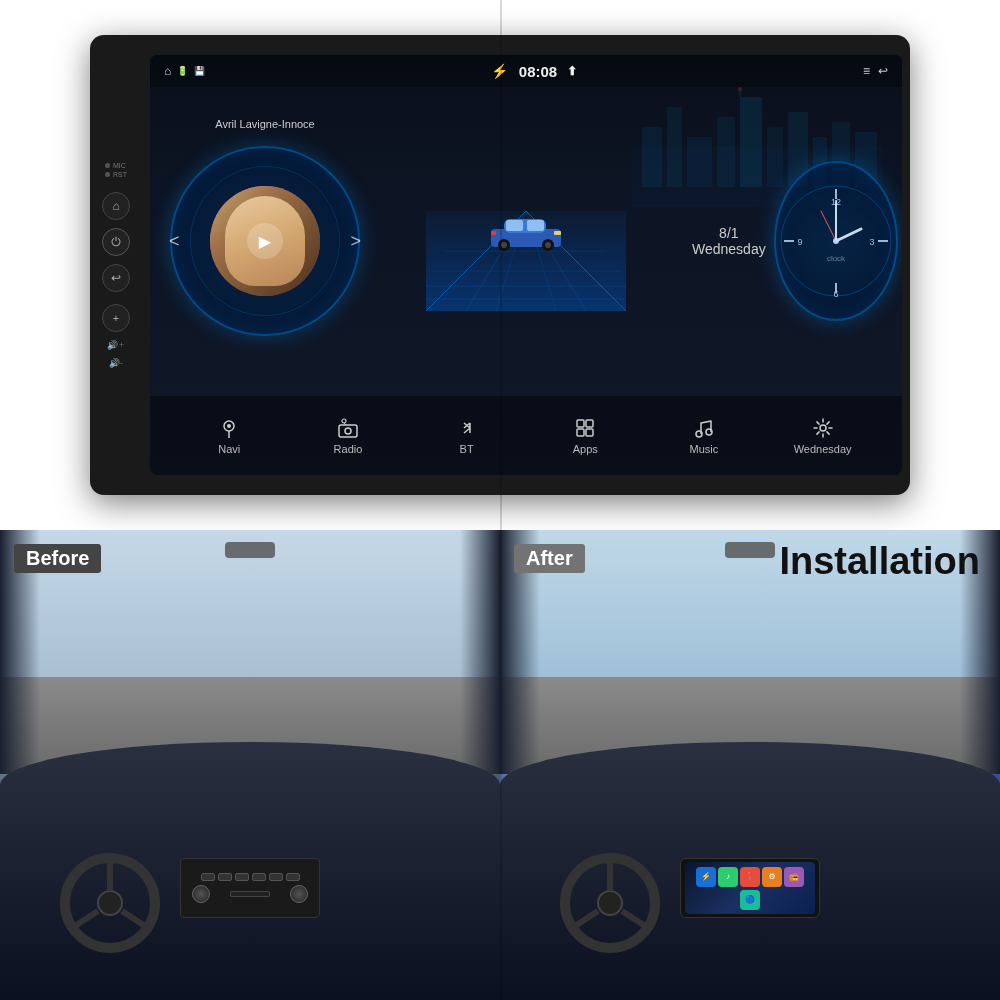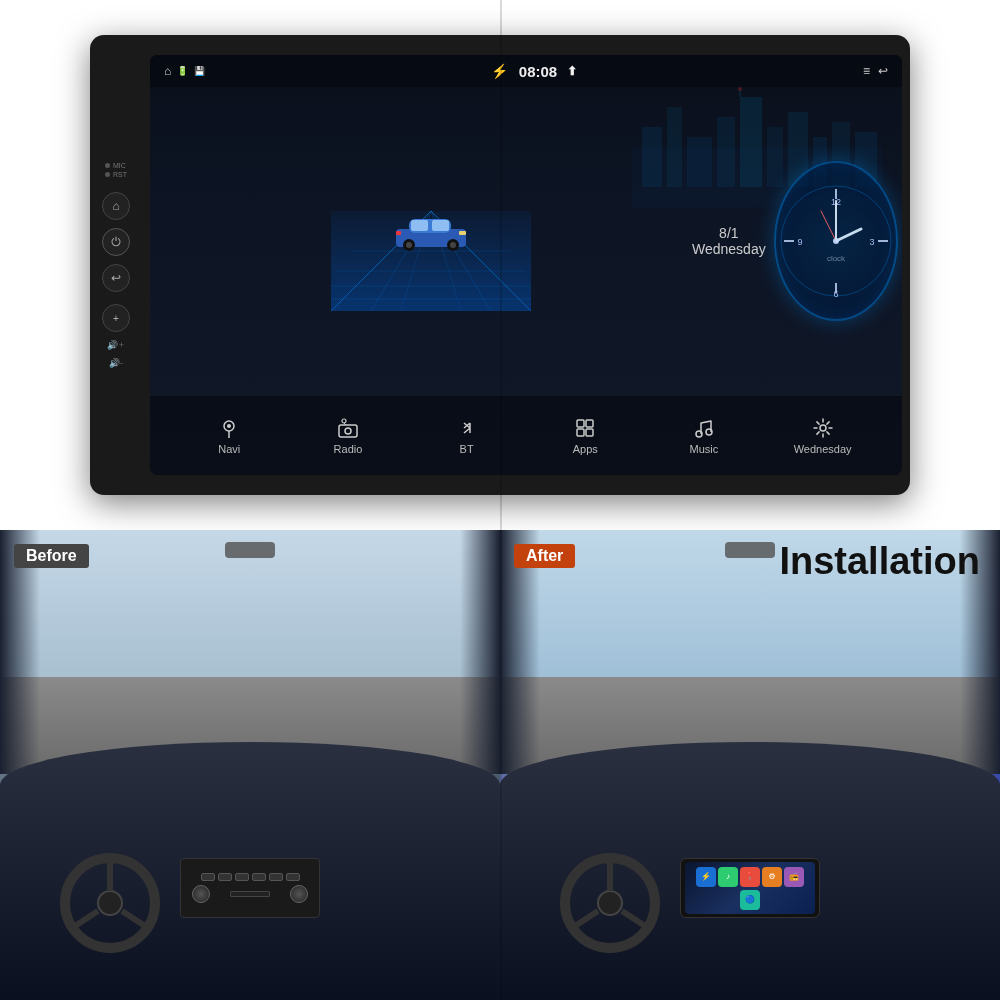--- a/index.html
+++ b/index.html
@@ -388,32 +388,32 @@
       position: relative;
       overflow: hidden;
     }
 
     .panel-label {
       position: absolute;
       top: 14px;
       left: 14px;
       padding: 3px 12px;
       border-radius: 3px;
-      font-size: 16px;
+      font-size: 20px;
       font-weight: bold;
       color: white;
       z-index: 10;
     }
 
     .label-before {
       background: #444;
     }
 
     .label-after {
-      background: #c2410c;
+      background: #737373;
     }
 
     .installation-title {
       position: absolute;
       top: 10px;
       right: 20px;
       font-size: 38px;
       font-weight: 900;
       color: #111;
       z-index: 10;
@@ -693,20 +693,35 @@
             <rect x="108" y="10" width="22" height="90" fill="rgba(0,160,230,0.4)"></rect>
             <rect x="135" y="40" width="16" height="60" fill="rgba(0,120,200,0.3)"></rect>
             <rect x="156" y="25" width="20" height="75" fill="rgba(0,140,210,0.35)"></rect>
             <rect x="181" y="50" width="14" height="50" fill="rgba(0,110,190,0.4)"></rect>
             <rect x="200" y="35" width="18" height="65" fill="rgba(0,130,200,0.3)"></rect>
             <rect x="223" y="45" width="22" height="55" fill="rgba(0,120,200,0.35)"></rect>
             <line x1="108" y1="10" x2="108" y2="0" stroke="rgba(0,200,255,0.6)" stroke-width="1"></line>
             <circle cx="108" cy="2" r="2" fill="rgba(255,50,50,0.8)"></circle>
           </svg>
 
+          <div class="music-circle-container">
+            <div class="song-title">Avril Lavigne-Innoce</div>
+            <div class="music-ring">
+              <div class="music-inner-ring">
+                <div class="prev-btn">&lt;</div>
+                <div class="album-art">
+                  <div class="album-art-img">
+                    <div class="album-art-face"></div>
+                  </div>
+                  <div class="play-overlay">▶</div>
+                </div>
+                <div class="next-btn">&gt;</div>
+              </div>
+            </div>
+          </div>
 
           <div class="center-visual">
             <div class="road-perspective">
               <svg class="road-svg" viewBox="0 0 200 140" xmlns="http://www.w3.org/2000/svg">
 
                 <defs>
                   <linearGradient id="roadGrad" x1="0" y1="0" x2="0" y2="1">
                     <stop offset="0%" stop-color="rgba(0,80,180,0.1)"></stop>
                     <stop offset="100%" stop-color="rgba(0,80,180,0.5)"></stop>
                   </linearGradient>

